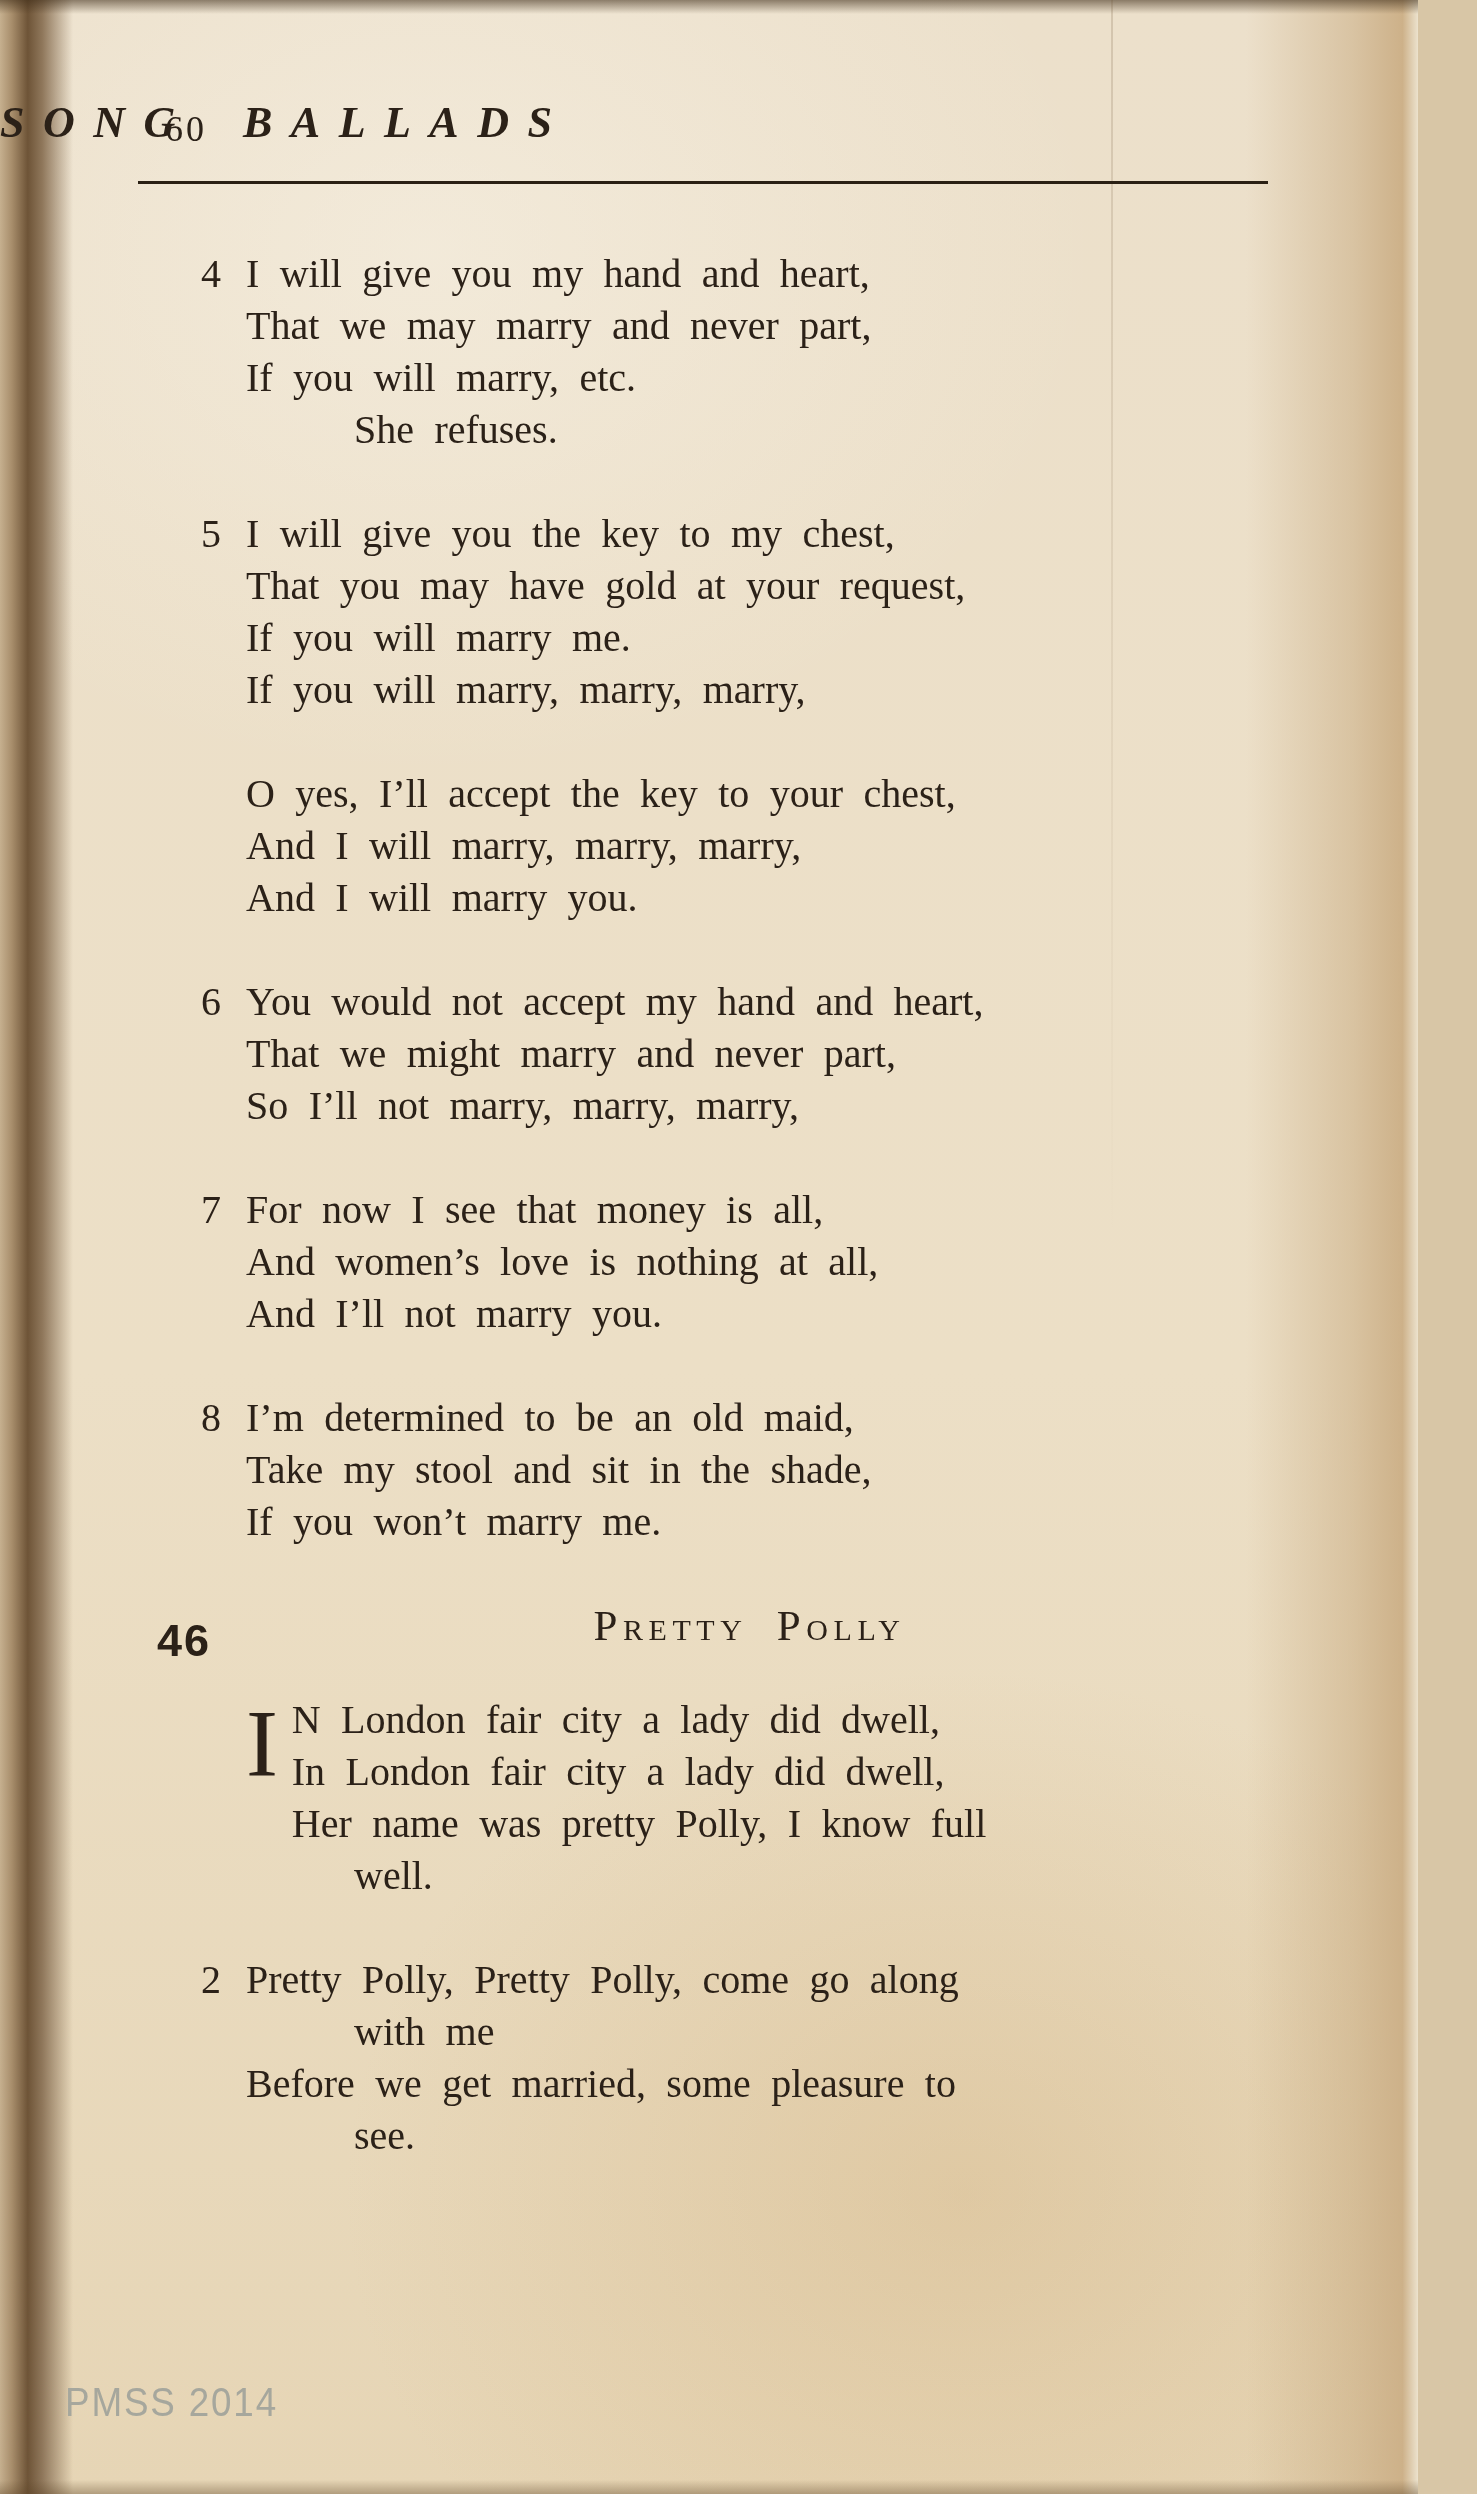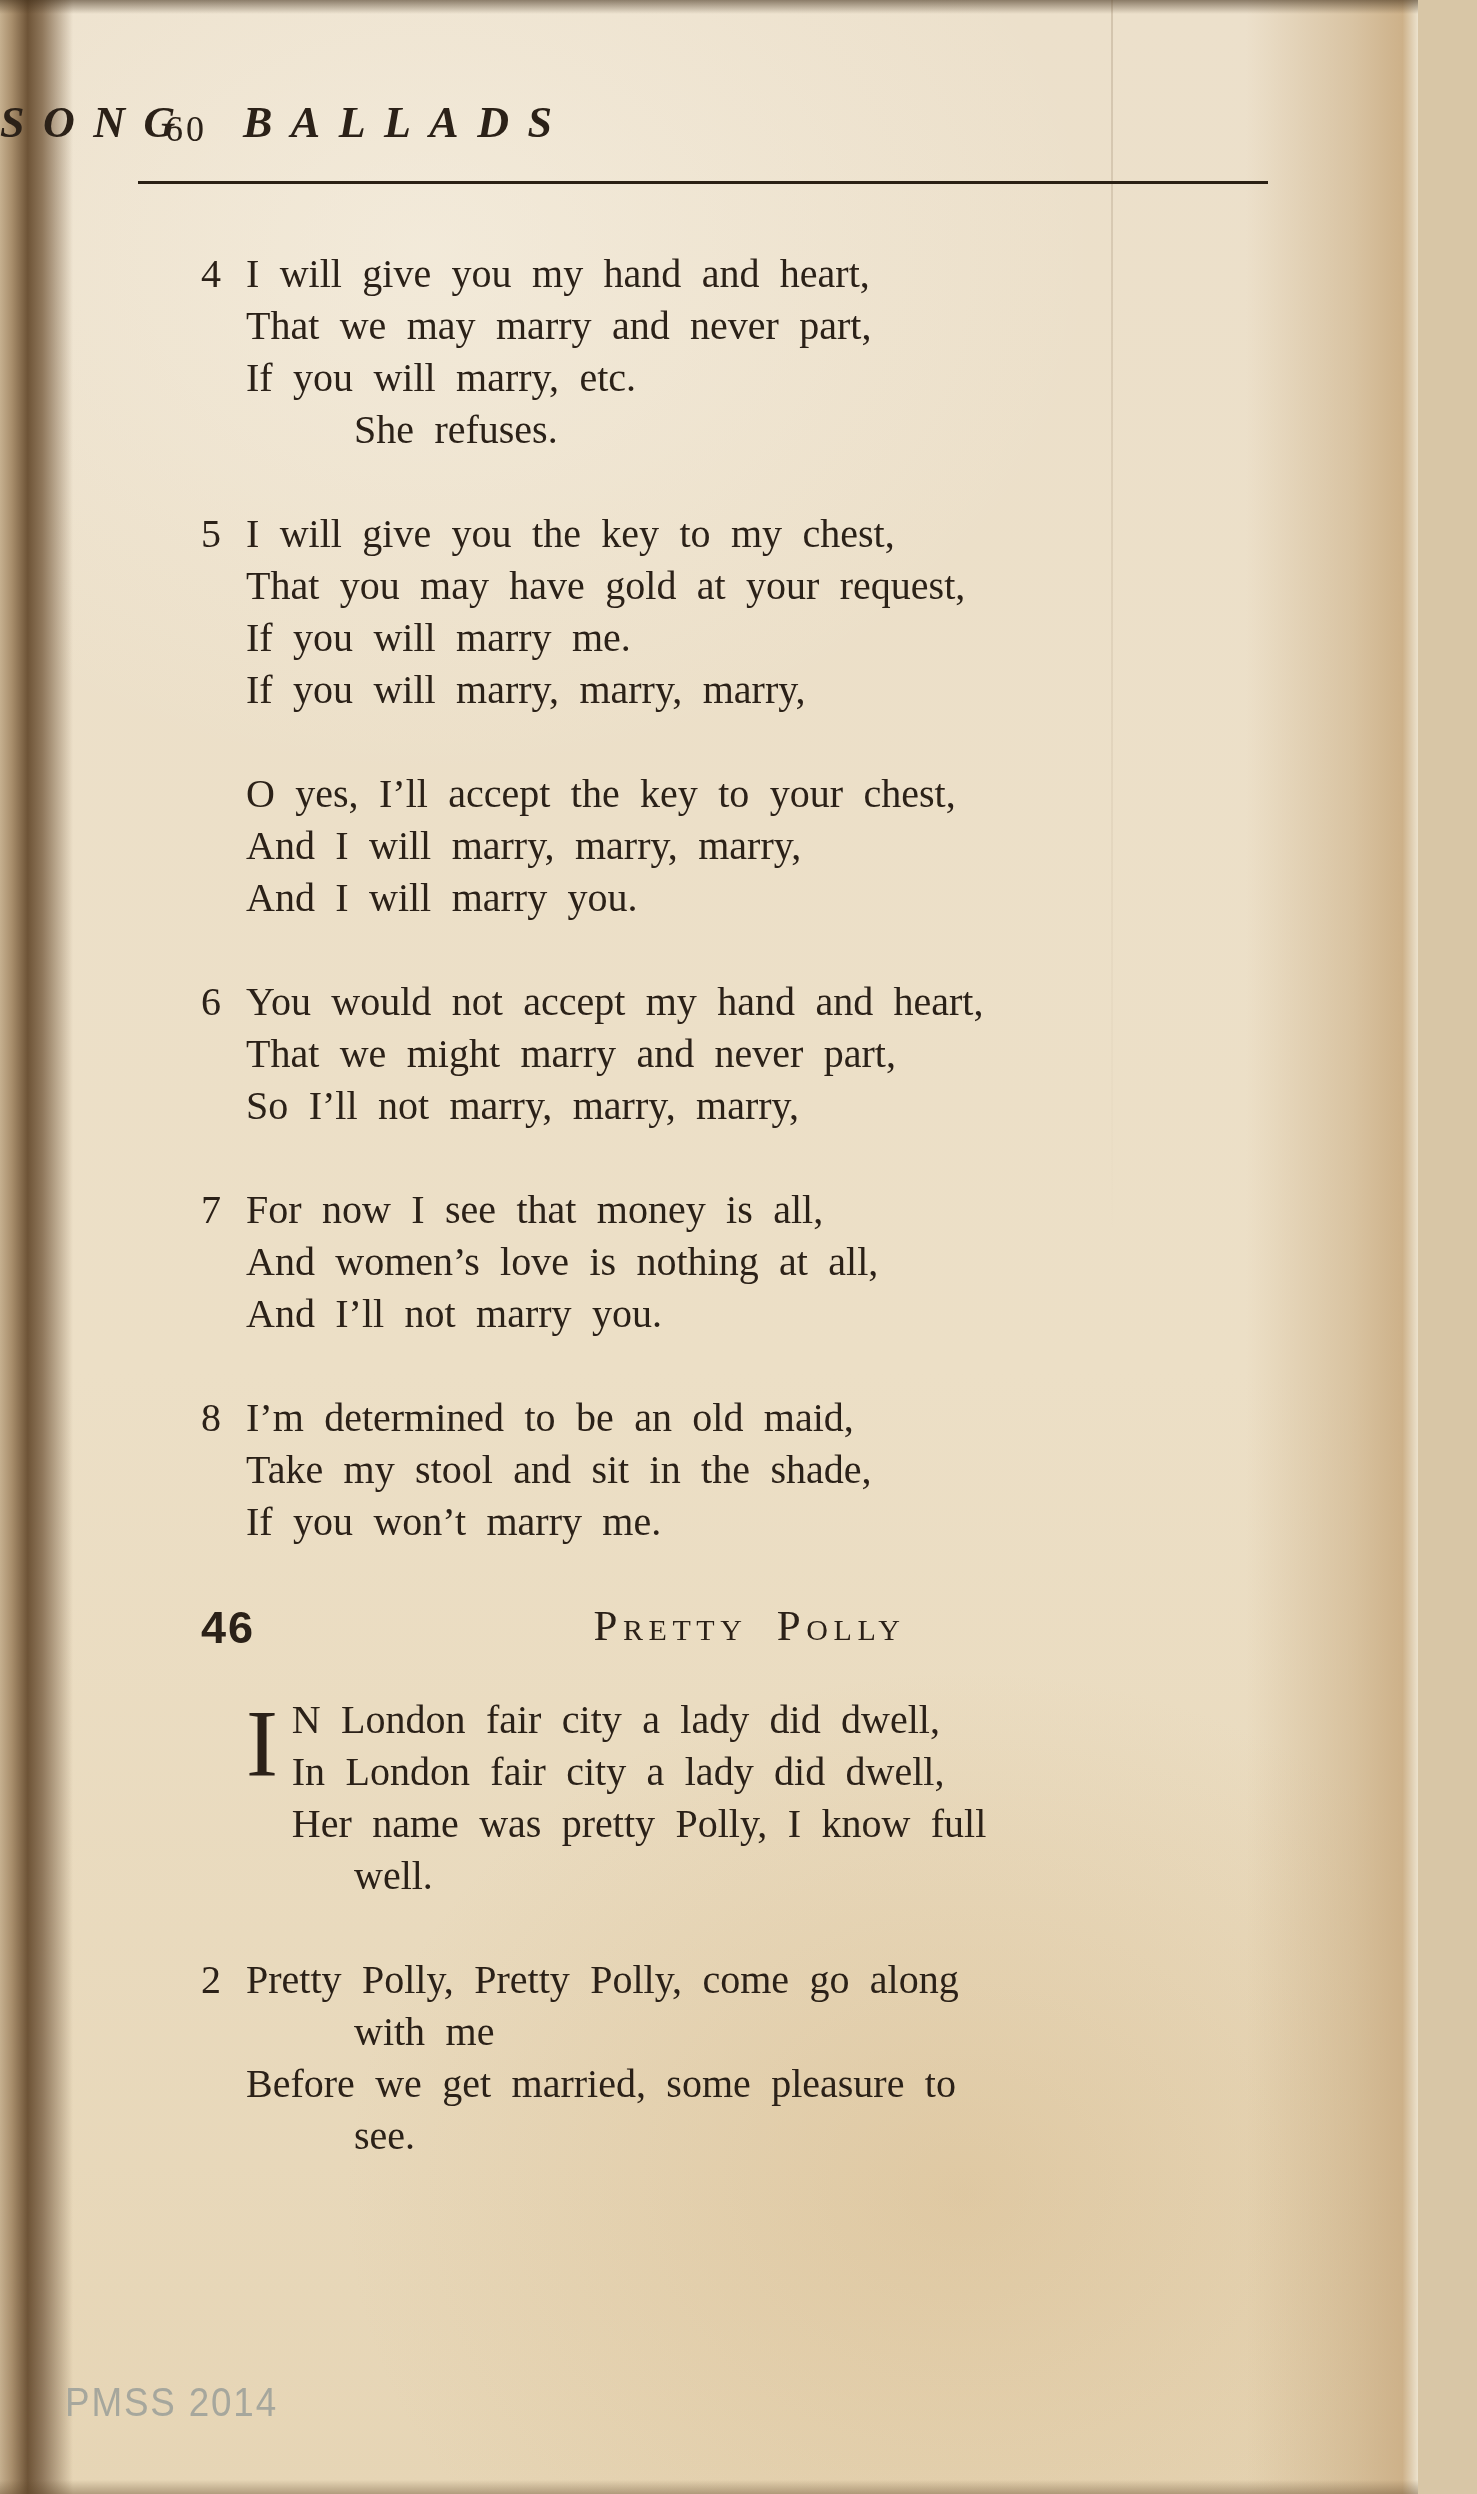--- a/index.html
+++ b/index.html
@@ -53,23 +53,23 @@
   .verse{position:relative;margin-bottom:52px;}
   .vnum{position:absolute;left:-45px;top:0;}
   .vline{white-space:nowrap;}
   .vline.indent{padding-left:108px;white-space:normal;}
   .dropcap{
     float:left;font-size:96px;line-height:95px;height:104px;
     padding:2px 13.8px 0 0;
   }
   .song-heading{position:relative;margin:17.7px 0 37px;height:57px;}
   .song-number{
-    position:absolute;left:-89px;top:2px;
+    position:absolute;left:-89px;top:15px;
     font-family:"Liberation Sans",sans-serif;font-weight:bold;
-    font-size:45px;letter-spacing:2px;margin-left:44px;
+    font-size:45px;letter-spacing:2px;
   }
   .song-title{
     text-align:center;font-variant:small-caps;
     font-size:43px;letter-spacing:0.13em;word-spacing:0.3em;margin-top:8px;
   }
   .watermark{
     position:absolute;left:65px;bottom:69px;
     font-family:"Liberation Sans",sans-serif;font-size:40px;
     color:#a6a79d;letter-spacing:2px;
     transform:scaleX(0.92);transform-origin:left bottom;

